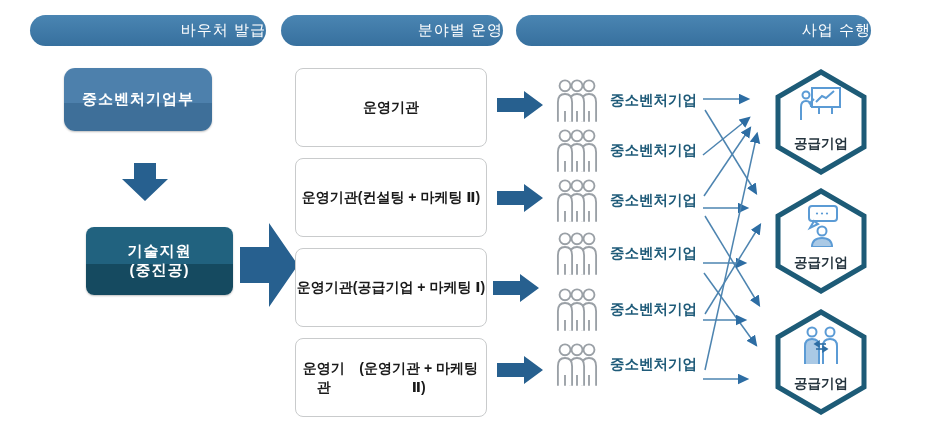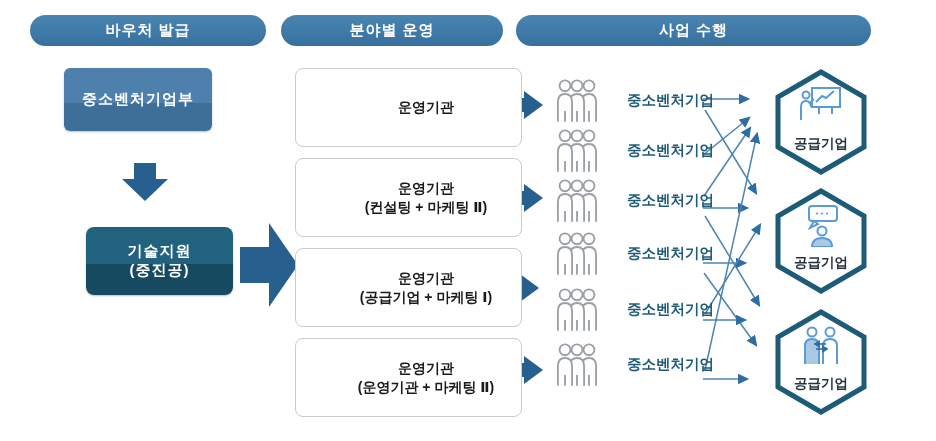--- a/index.html
+++ b/index.html
@@ -3,38 +3,38 @@
 <meta charset="utf-8">
 <style>
   html,body{margin:0;padding:0;background:#ffffff;}
   .canvas{
     position:relative;width:936px;height:441px;background:#ffffff;overflow:hidden;
     font-family:"Liberation Sans","DejaVu Sans",sans-serif;
   }
   .pill{
     position:absolute;height:31px;border-radius:16px;
     background:linear-gradient(#4a85b2,#37709e);
-    color:#ffffff;font-weight:bold;font-size:15px;letter-spacing:1px;
-    display:flex;align-items:center;justify-content:center;
+    color:#ffffff;font-weight:normal;font-size:15px;letter-spacing:1px;
+    display:flex;align-items:center;justify-content:flex-end;
   }
   .solidbox{
     position:absolute;color:#ffffff;font-weight:bold;font-size:15px;letter-spacing:1px;
     display:flex;flex-direction:column;align-items:center;justify-content:center;
     text-align:center;line-height:1.25;
   }
-  .ministry{border-radius:6px;background:linear-gradient(#4d80ac 55%,#3e6f99 55%);box-shadow:0 1px 2px rgba(0,0,0,.25);}
+  .ministry{border-radius:11px;background:linear-gradient(#4d80ac 55%,#3e6f99 55%);box-shadow:0 1px 2px rgba(0,0,0,.25);}
   .manager{border-radius:8px;background:linear-gradient(#21627f 55%,#154a60 55%);box-shadow:0 1px 2px rgba(0,0,0,.25);}
   .opbox{
     position:absolute;left:295px;width:190px;height:77px;
     background:#ffffff;border:1.5px solid #c9cbcc;border-radius:8px;
-    display:flex;flex-direction:column;align-items:center;justify-content:center;
-    text-align:center;font-size:14px;font-weight:bold;color:#1a1a1a;line-height:1.35;padding-left:35px;
+    display:flex;align-items:center;justify-content:center;
+    text-align:center;font-size:14px;font-weight:bold;color:#1a1a1a;line-height:1.35;
   }
   .sme-row{
-    position:absolute;left:553px;height:46px;display:flex;align-items:center;gap:26px;
+    position:absolute;left:553px;height:46px;display:flex;align-items:center;gap:9px;
   }
   .sme-label{font-size:14.5px;font-weight:bold;color:#1f5b79;white-space:nowrap;}
   .overlay{position:absolute;left:0;top:0;pointer-events:none;}
   .hex{position:absolute;width:94px;height:106px;}
   .hex-label{
     position:absolute;left:0;width:94px;top:66px;text-align:center;
     font-size:13.5px;font-weight:bold;color:#24333d;
   }
   .hex-icon{position:absolute;left:25px;top:17px;}
 </style>

